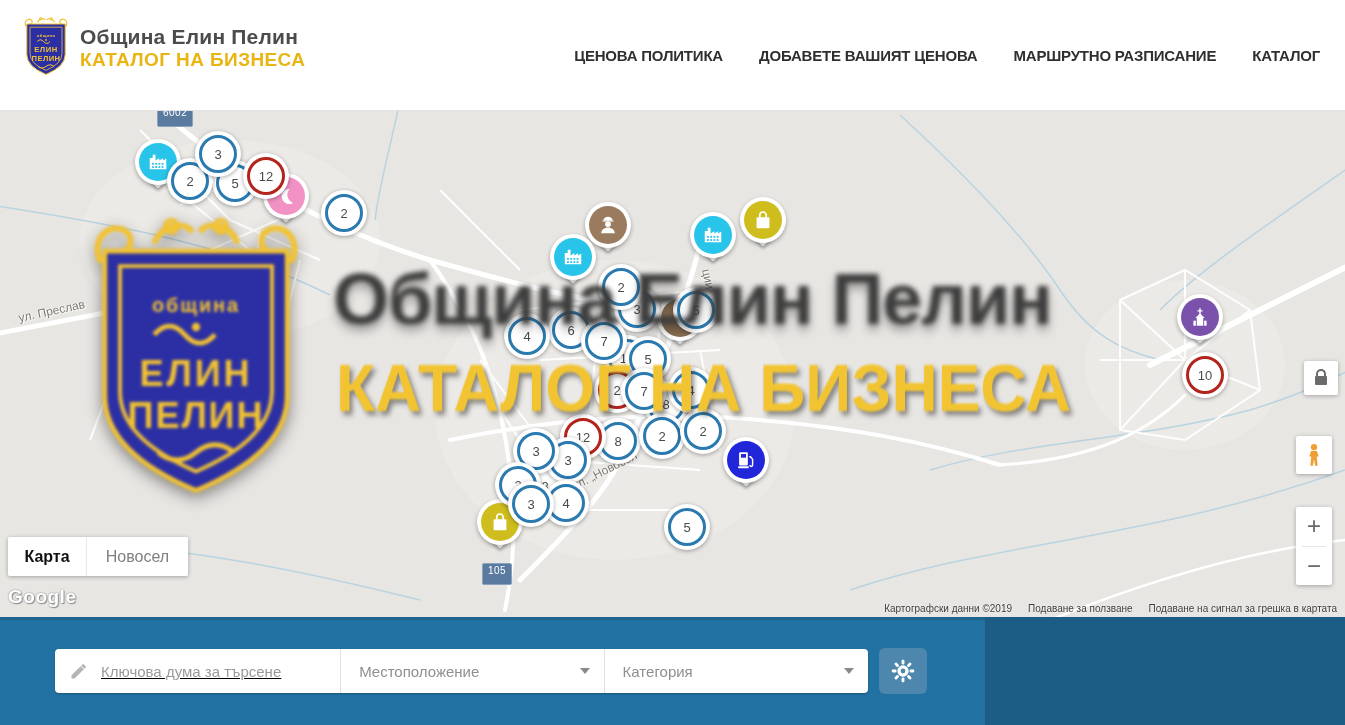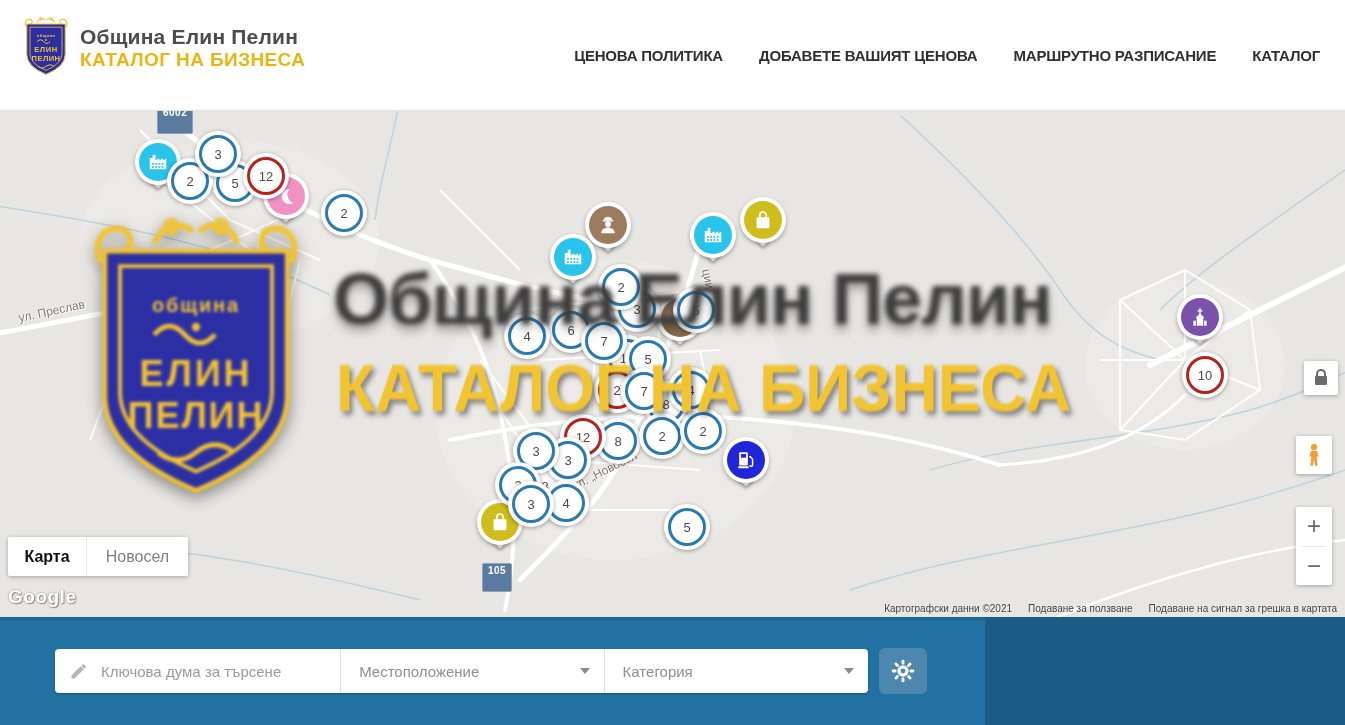--- a/index.html
+++ b/index.html
@@ -15,22 +15,22 @@
   .logo-text{margin-left:10px;}
   .site-title{font-size:21px;font-weight:bold;color:#4c4c4c;letter-spacing:.2px;line-height:1.15;}
   .site-subtitle{font-size:19px;font-weight:bold;color:#e9b513;letter-spacing:.4px;line-height:1.2;}
   .nav{position:absolute;right:25px;top:0;height:110px;display:flex;align-items:center;gap:36px;}
   .nav-item{font-size:15px;font-weight:bold;color:#2f2f2f;letter-spacing:-.2px;cursor:pointer;
             font-stretch:condensed;white-space:nowrap;}
 
   
   .map{position:absolute;top:110px;left:0;width:1345px;height:507px;background:#e8e6e3;overflow:hidden;}
   .map svg.roads{position:absolute;inset:0;z-index:1;}
-  .road-badge{position:absolute;z-index:2;background:#5b7aa0;color:#fff;font-size:10px;font-weight:bold;
-              padding:1px 5px 15px;border-radius:2px;border:1px solid #8aa2bd;letter-spacing:.5px;}
+  .road-badge{position:absolute;z-index:2;background:#5b7aa0;color:#fff;font-size:10px;font-weight:normal;
+              padding:1px 5px 8px;border-radius:2px;border:1px solid #8aa2bd;letter-spacing:.5px;}
   .street-label{position:absolute;z-index:2;color:#80796f;font-size:12px;white-space:nowrap;
                 text-shadow:0 0 2px #fff,0 0 2px #fff,1px 1px 1px #fff;}
 
   .markers{position:absolute;inset:0;z-index:3;}
   .pin{position:absolute;width:46px;height:62px;cursor:pointer;}
   .pin-tail{position:absolute;left:14px;top:28px;width:18px;height:18px;background:#fff;
             transform:rotate(45deg);border-radius:2px;box-shadow:2px 2px 3px rgba(0,0,0,.25);}
   .pin-head{position:absolute;left:0;top:0;width:46px;height:46px;background:#fff;border-radius:50%;
             box-shadow:0 2px 4px rgba(0,0,0,.3);display:flex;align-items:center;justify-content:center;}
   .pin-dot{width:38px;height:38px;border-radius:50%;display:flex;align-items:center;justify-content:center;}
@@ -75,21 +75,21 @@
             font-family:"Liberation Sans",sans-serif;}
   .zoom-div{height:1px;background:#e6e6e6;margin:0 6px;}
 
   
   .searchbar{position:absolute;top:617px;left:0;width:1345px;height:108px;background:#2172a2;z-index:30;
              box-shadow:inset 0 3px 0 rgba(0,0,0,.12);}
   .search-panel-right{position:absolute;left:985px;top:0;width:360px;height:108px;background:#1c5d85;}
   .search-box{position:absolute;left:55px;top:32px;width:813px;height:44px;background:#fff;border-radius:4px;
               box-shadow:0 1px 2px rgba(0,0,0,.25);display:flex;align-items:stretch;}
   .sb-section{display:flex;align-items:center;}
-  .sb-keyword{width:300px;padding-left:14px;gap:10px;}
+  .sb-keyword{width:300px;padding-left:14px;gap:10px;text-decoration:underline;}
   .sb-keyword input{border:none;outline:none;flex:1;font-size:15px;color:#555;background:transparent;
                     font-family:"Liberation Sans",sans-serif;}
   .sb-keyword input::placeholder{color:#9a9a9a;}
   .sb-select{border-left:1px solid #e0e0e0;padding:0 14px 0 18px;justify-content:space-between;cursor:pointer;}
   .sb-cat{width:256px;}
   .sb-loc{width:255px;}
   .sb-select .ph{font-size:15px;color:#8f8f8f;}
   .caret{width:0;height:0;border-left:5px solid transparent;border-right:5px solid transparent;border-top:6px solid #8a8a8a;}
   .gear-btn{position:absolute;left:879px;top:31px;width:48px;height:46px;background:#4d87ae;border:none;
             border-radius:6px;display:flex;align-items:center;justify-content:center;cursor:pointer;}
@@ -419,21 +419,21 @@
       </svg>
     <div class="wm1">Община Елин Пелин</div>
     <div class="wm2">КАТАЛОГ НА БИЗНЕСА</div>
 
     <div class="maptype">
       <div class="maptype-btn sel">Карта</div>
       <div class="maptype-btn unsel">Новосел</div>
     </div>
     <div class="google-logo">Google</div>
     <div class="attribution">
-      <span>Картографски данни ©2021</span>
+      <span>Картографски данни ©2019</span>
       <span class="link">Подаване за ползване</span>
       <span class="link">Подаване на сигнал за грешка в картата</span>
     </div>
 
     <div class="ctrl ctrl-lock">
       <span class="lock-body"></span>
     </div>
     <div class="ctrl ctrl-pegman">
       <svg width="22" height="26" viewBox="0 0 24 26" fill="#ef9f36">
         <circle cx="12" cy="4.5" r="3.4"></circle>

